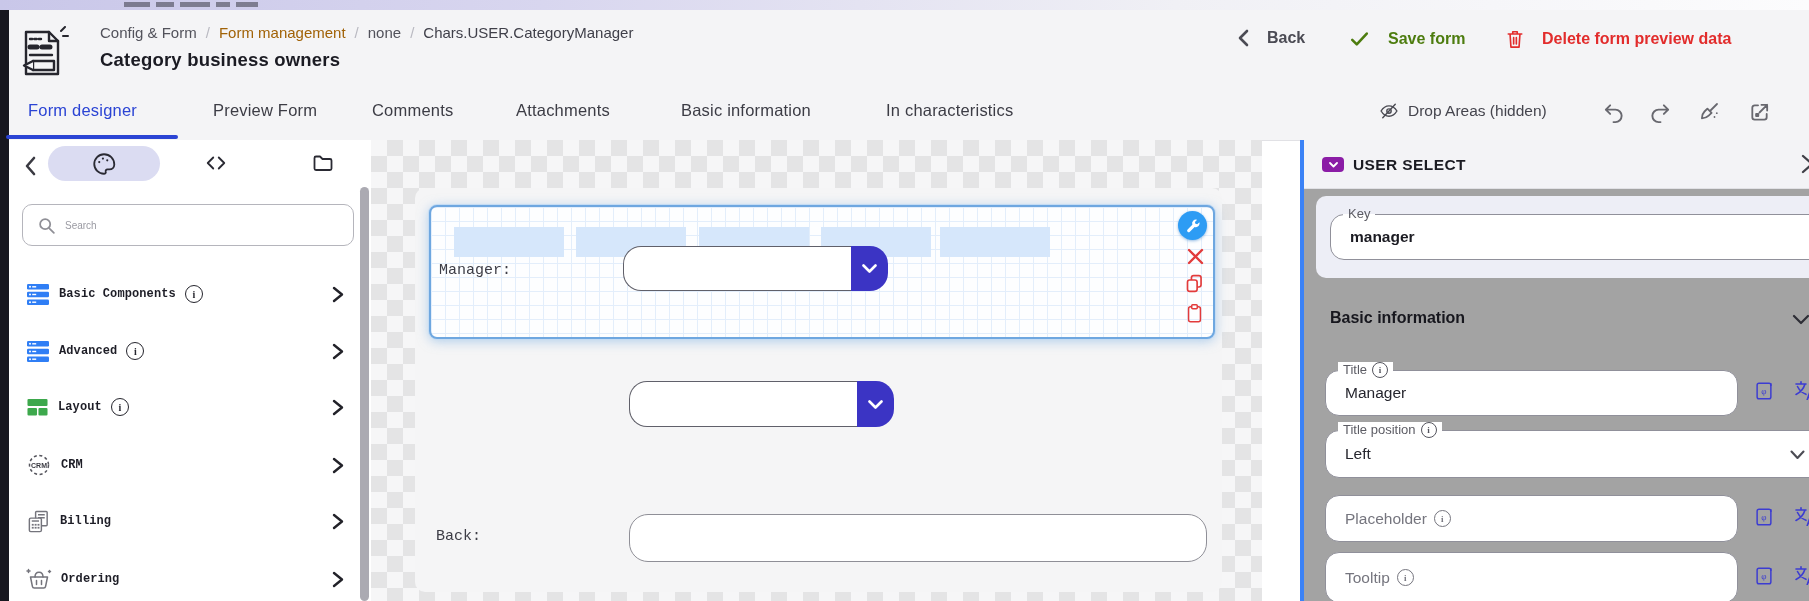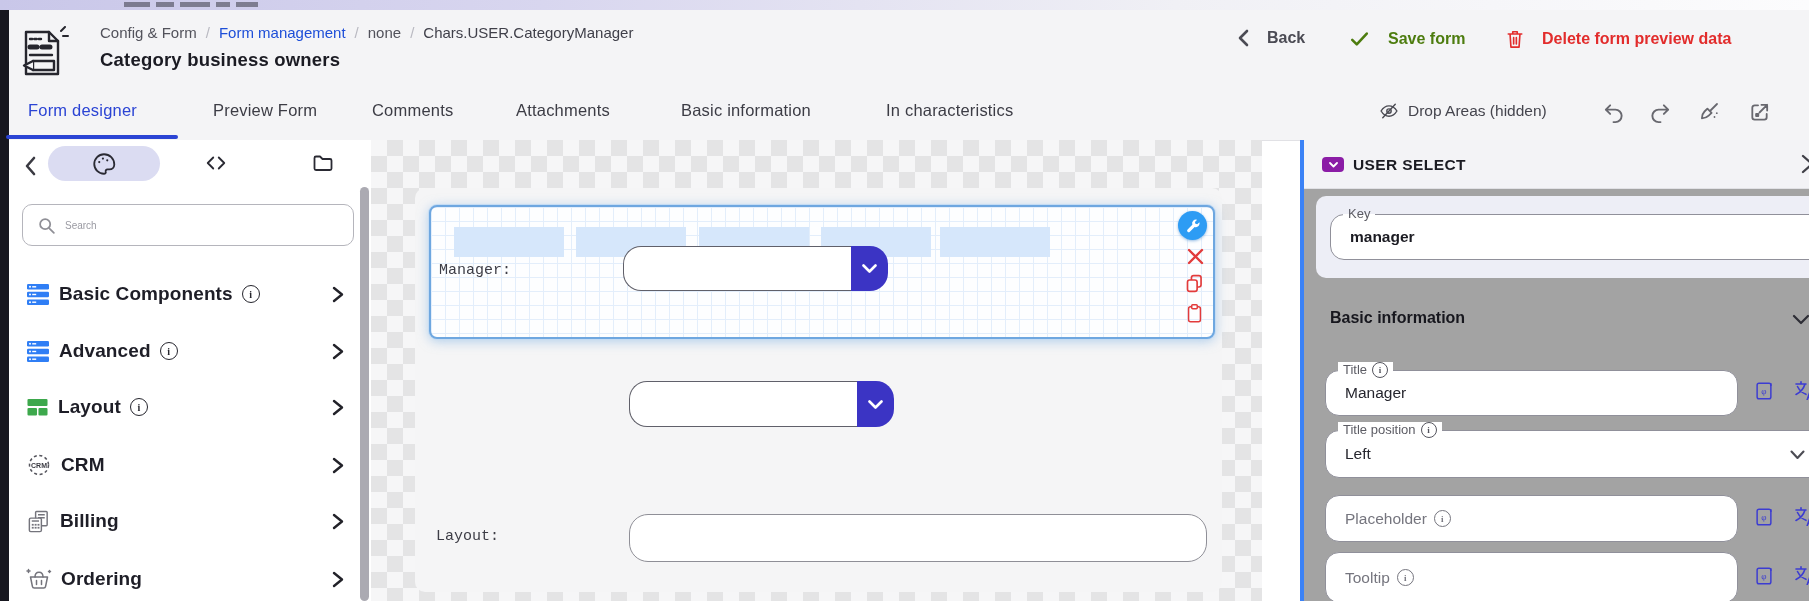--- a/index.html
+++ b/index.html
@@ -14,21 +14,21 @@
     background:linear-gradient(90deg,#c9c7e9 0%,#d8d6ef 30%,#f0f0f5 65%,#fcfcfd 100%);}
   #topstrip .mark{position:absolute;top:2px;height:5px;background:#3a3a46;opacity:.55;}
   #ledge{left:0;top:10px;width:9px;height:591px;background:#17171f;}
 
   
   #topbar{left:9px;top:10px;width:1800px;height:130px;background:#f4f4f6;
           border-bottom:1px solid #e1e1e5;}
   #logo{left:16px;top:26px;width:54px;height:54px;color:#26262e;}
   #crumb{left:100px;top:24px;font-size:15px;display:flex;gap:9px;align-items:center;white-space:nowrap;}
   #crumb .c0{color:#52525b;} #crumb .sep{color:#b9b9c1;}
-  #crumb .c1{color:#1d4ed8;cursor:pointer;} #crumb .c2{color:#52525b;} #crumb .c3{color:#3f3f49;}
+  #crumb .c1{color:#a16207;cursor:pointer;} #crumb .c2{color:#52525b;} #crumb .c3{color:#3f3f49;}
   #ttl{left:100px;top:49px;font-size:18.5px;font-weight:700;color:#1b1b23;letter-spacing:.2px;}
 
   .hact{top:29px;display:flex;align-items:center;gap:18px;font-size:16px;font-weight:700;cursor:pointer;white-space:nowrap;}
   #act-back{left:1237px;color:#4b4b54;}
   #act-save{left:1349px;color:#4d7c0f;}
   #act-del{left:1506px;color:#e22c2c;}
 
   .tab{top:101px;font-size:16.5px;color:#3c3c45;letter-spacing:.2px;cursor:pointer;white-space:nowrap;}
   .t0{left:28px;color:#2b44d4;} .t1{left:213px;text-align:right;} .t2{left:372px;} .t3{left:516px;} .t4{left:681px;} .t5{left:886px;}
   #tabuline{left:6px;top:135px;width:172px;height:4px;background:#2b44d4;border-radius:2px;}
@@ -45,21 +45,21 @@
            display:flex;align-items:center;justify-content:center;color:#2a2a33;cursor:pointer;}
   #sb-code{left:192px;top:10px;width:30px;height:26px;color:#2a2a33;cursor:pointer;display:flex;align-items:center;justify-content:center;}
   #sb-folder{left:300px;top:10px;width:28px;height:26px;color:#2a2a33;cursor:pointer;display:flex;align-items:center;justify-content:center;}
   #sb-search{left:13px;top:64px;width:330px;height:40px;border:1.5px solid #b5b5bc;border-radius:10px;background:#fff;}
   #sb-search svg{position:absolute;left:13px;top:10px;}
   #sb-search input{position:absolute;left:40px;top:1px;width:280px;height:36px;border:0;outline:0;background:transparent;
                    font-family:"Liberation Sans",sans-serif;font-size:10px;color:#2c2c34;}
   #sb-search input::placeholder{color:#9a9aa2;}
   .srow{left:17px;width:326px;height:28px;display:flex;align-items:center;gap:9px;cursor:pointer;}
   .r0{top:140px;} .r1{top:197px;} .r2{top:253px;} .r3{top:311px;} .r4{top:367px;} .r5{top:425px;}
-  .srow .lbl{font-size:19px;font-weight:700;color:#1e1e27;letter-spacing:.1px;}
+  .srow .lbl{font-size:12px;font-weight:700;color:#1e1e27;letter-spacing:.1px;font-family:Liberation Mono, monospace;}
   .srow .chev{position:absolute;right:8px;top:6px;color:#222229;}
   .info{width:16px;height:16px;border:1.6px solid currentColor;border-radius:50%;
         display:inline-flex;align-items:center;justify-content:center;flex:0 0 auto;
         font:700 10px "Liberation Serif",serif;color:#25252d;}
   .info::before{content:"i";}
   #sb-scroll{left:351px;top:47px;width:9px;height:414px;background:#abaab2;border-radius:6px;}
 
   
   #canvas{left:371px;top:140px;width:891px;height:461px;
     background:conic-gradient(#e4e4e5 25%,#f6f6f7 0 50%,#e4e4e5 0 75%,#f6f6f7 0) 0 0/32px 32px;font-family:Liberation Mono, monospace;}
@@ -414,21 +414,21 @@
         </svg>
       </div>
       <div class="selico" id="ico-paste">
         <svg width="19" height="21" viewBox="0 0 24 26" fill="none" stroke="currentColor" stroke-width="1.9">
           <rect x="4.5" y="4.5" width="15" height="19" rx="2.5"></rect>
           <rect x="8.5" y="2" width="7" height="5" rx="1.2" fill="#fdfeff"></rect>
         </svg>
       </div>
     </div>
 
-    <div class="abs fldlbl" id="own-lbl">Layout:</div>
+    <div class="abs fldlbl" id="own-lbl">Back:</div>
     <div class="abs uselect" id="own-sel">
       <div class="box"></div>
       <div class="btn">
         <svg width="15" height="9" viewBox="0 0 15 9" fill="none" stroke="#fff" stroke-width="2.6" stroke-linecap="round" stroke-linejoin="round">
             <polyline points="1.5 1.5 7.5 7.5 13.5 1.5"></polyline>
           </svg>
       </div>
     </div>
 
     <div class="abs" id="desc-inp"></div>

